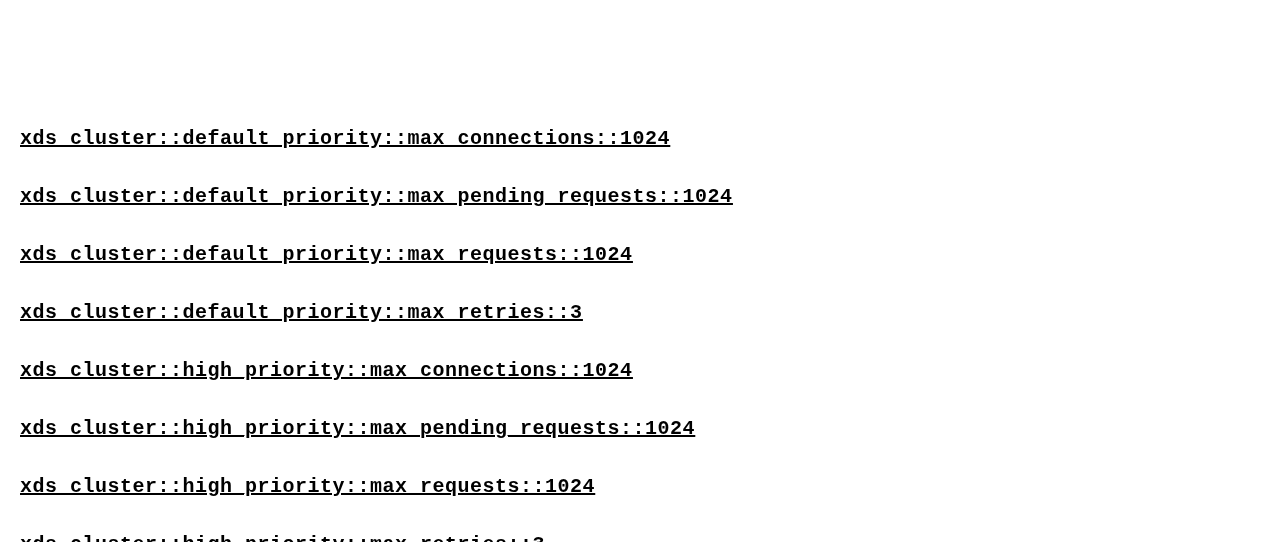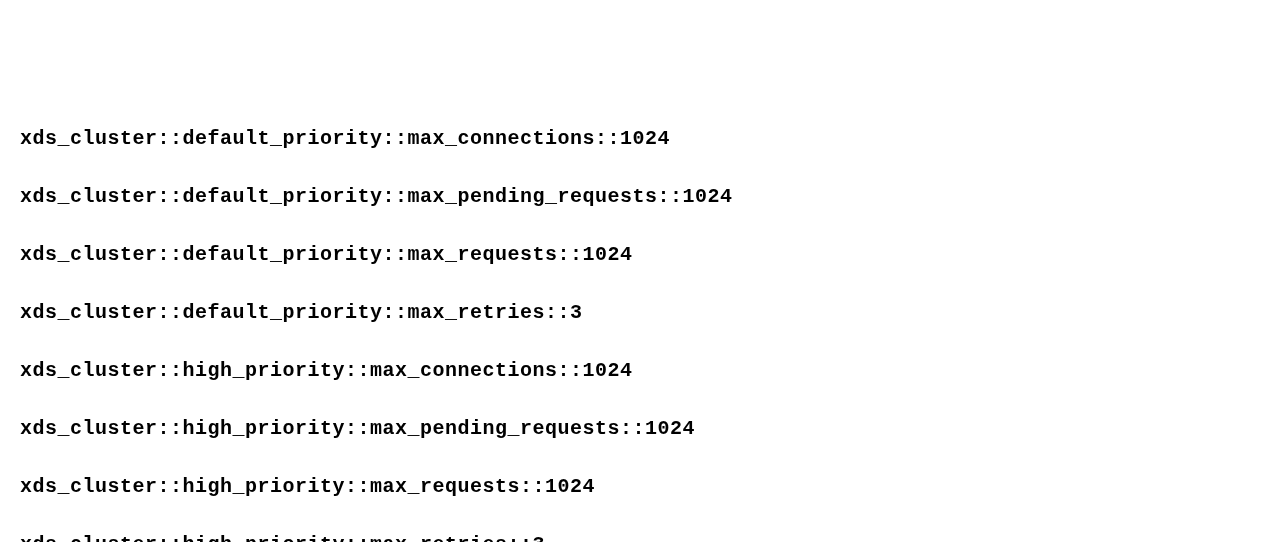--- a/index.html
+++ b/index.html
@@ -1,18 +1,19 @@
 <!DOCTYPE html>
 <html><head>
   <meta charset="utf-8">
   <style>
     * {
       margin: 0;
       padding: 0;
       box-sizing: border-box;
+      text-decoration: underline;
     }
     body {
       background: #ffffff;
       font-family: "Courier New", Courier, monospace;
       font-size: 20px;
       line-height: 1.45;
       padding: 8px 20px;
       color: #000000;
       font-weight: bold;
       white-space: pre;

